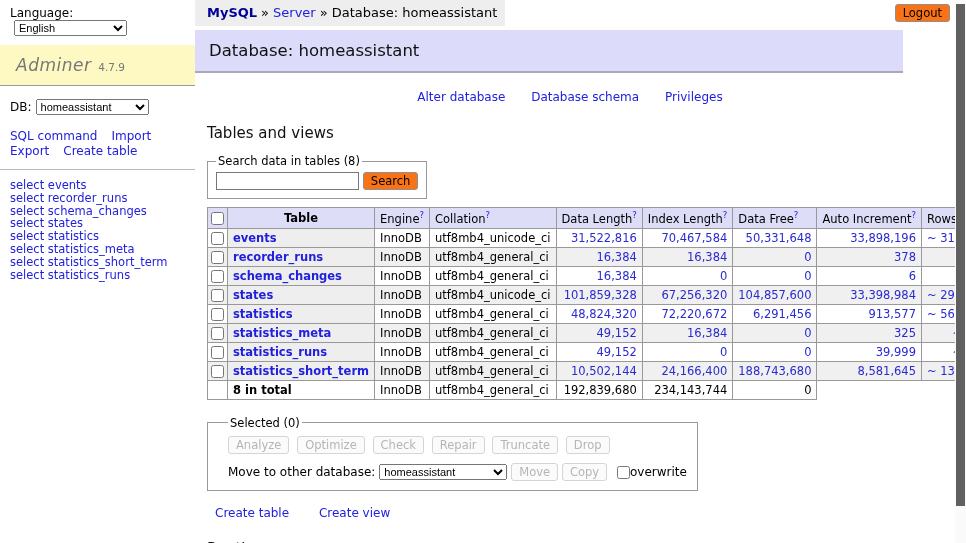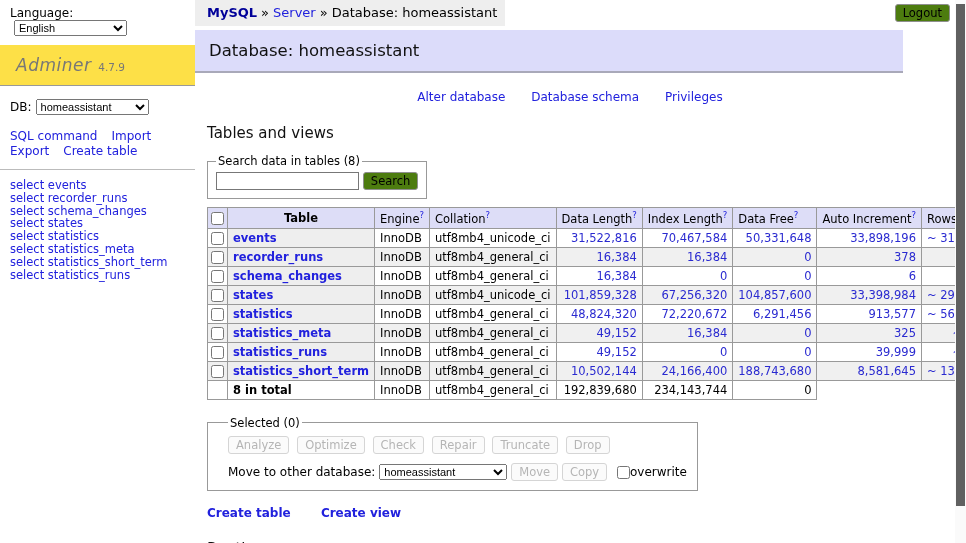--- a/index.html
+++ b/index.html
@@ -9,21 +9,21 @@
     font-family:"DejaVu Sans", sans-serif; font-size:12px; color:#000;
     position:relative;
   }
   a { color:#2121dd; text-decoration:none; cursor:pointer; }
 
   
   #sidebar { position:absolute; left:0; top:0; width:195px; }
   .lang-row { padding:6px 16px 0 10px; font-size:12px; }
   .lang-row select { width:113px; margin-left:4px; font-size:11px; }
   #logo {
-    margin-top:9px; background:#fde047; border-bottom:1px solid #999;
+    margin-top:9px; background:#fef9c3; border-bottom:1px solid #999;
     padding:10px 0 10px 16px; color:#777;
   }
   #logo .logo-name { font-style:italic; font-size:17px; letter-spacing:.5px; }
   #logo .logo-version { font-size:10.5px; margin-left:3px; }
   .db-row { padding:13px 0 0 10px; }
   .db-row select { width:113px; margin-left:4px; font-size:11px; }
   .menu-actions { padding:14px 0 10px 10px; border-bottom:1px solid #bbb; line-height:15px; }
   .menu-actions a { margin-right:14px; }
   .tables-list { padding:9px 0 0 10px; }
   .tables-list a { display:block; font-size:11.5px; line-height:12.8px; }
@@ -31,21 +31,21 @@
   
   #content { position:absolute; left:195px; top:0; width:760px; }
   #breadcrumb {
     display:inline-block; background:#eee; padding:5px 8px 6px 12px; font-size:13px;
   }
   #breadcrumb .crumb-root { font-weight:bold; color:#000099; }
   #breadcrumb .sep { color:#000; margin:0 4px; }
   #logout-btn { position:absolute; right:5px; top:4px; }
   button {
     font-family:"DejaVu Sans", sans-serif; font-size:11.5px;
-    background:#4d7c0f; border:1px solid #8f8f8f; border-radius:3px;
+    background:#f97316; border:1px solid #8f8f8f; border-radius:3px;
     padding:1px 7px; color:#000;
   }
   button.disabled { color:#b5b5b5; border-color:#d5d5d5; background:#fbfbfb; }
   #title-bar {
     margin-top:4px; width:708px; background:#dcdcfa; border-bottom:2px solid #a9a9b9;
     padding:11px 0 11px 14px;
   }
   #title-bar h2 { margin:0; font-size:16.5px; font-weight:normal; color:#111; }
   #main-body { padding-left:12px; }
   .db-links { margin:17px 0 0 0; font-size:12px;text-align:center; }
@@ -75,21 +75,21 @@
   tfoot td.num-plain { text-align:right; color:#000; }
   tfoot td.ghost { border:none; background:transparent; }
 
   
   .selected-fieldset { margin-top:16px; padding:6px 10px 9px 20px; }
   .selected-fieldset .btn-row button { margin-right:4px; }
   .move-row { margin-top:9px; }
   .move-row select { width:128px; font-size:11px; margin:0 4px; }
   .move-row label { margin-left:6px; }
 
-  .bottom-links { margin:15px 0 0 0;font-weight:bold; }
+  .bottom-links { margin:15px 0 0 8px; }
   .bottom-links a { margin-right:26px; }
 
   
   #scrollbar { position:absolute; right:0; top:0; width:11px; height:543px; background:#fafafa; }
   #scroll-thumb { position:absolute; left:1px; top:4px; width:9px; height:502px; background:#606060; }
 </style>
 </head>
 <body>
 
 <div id="sidebar">

